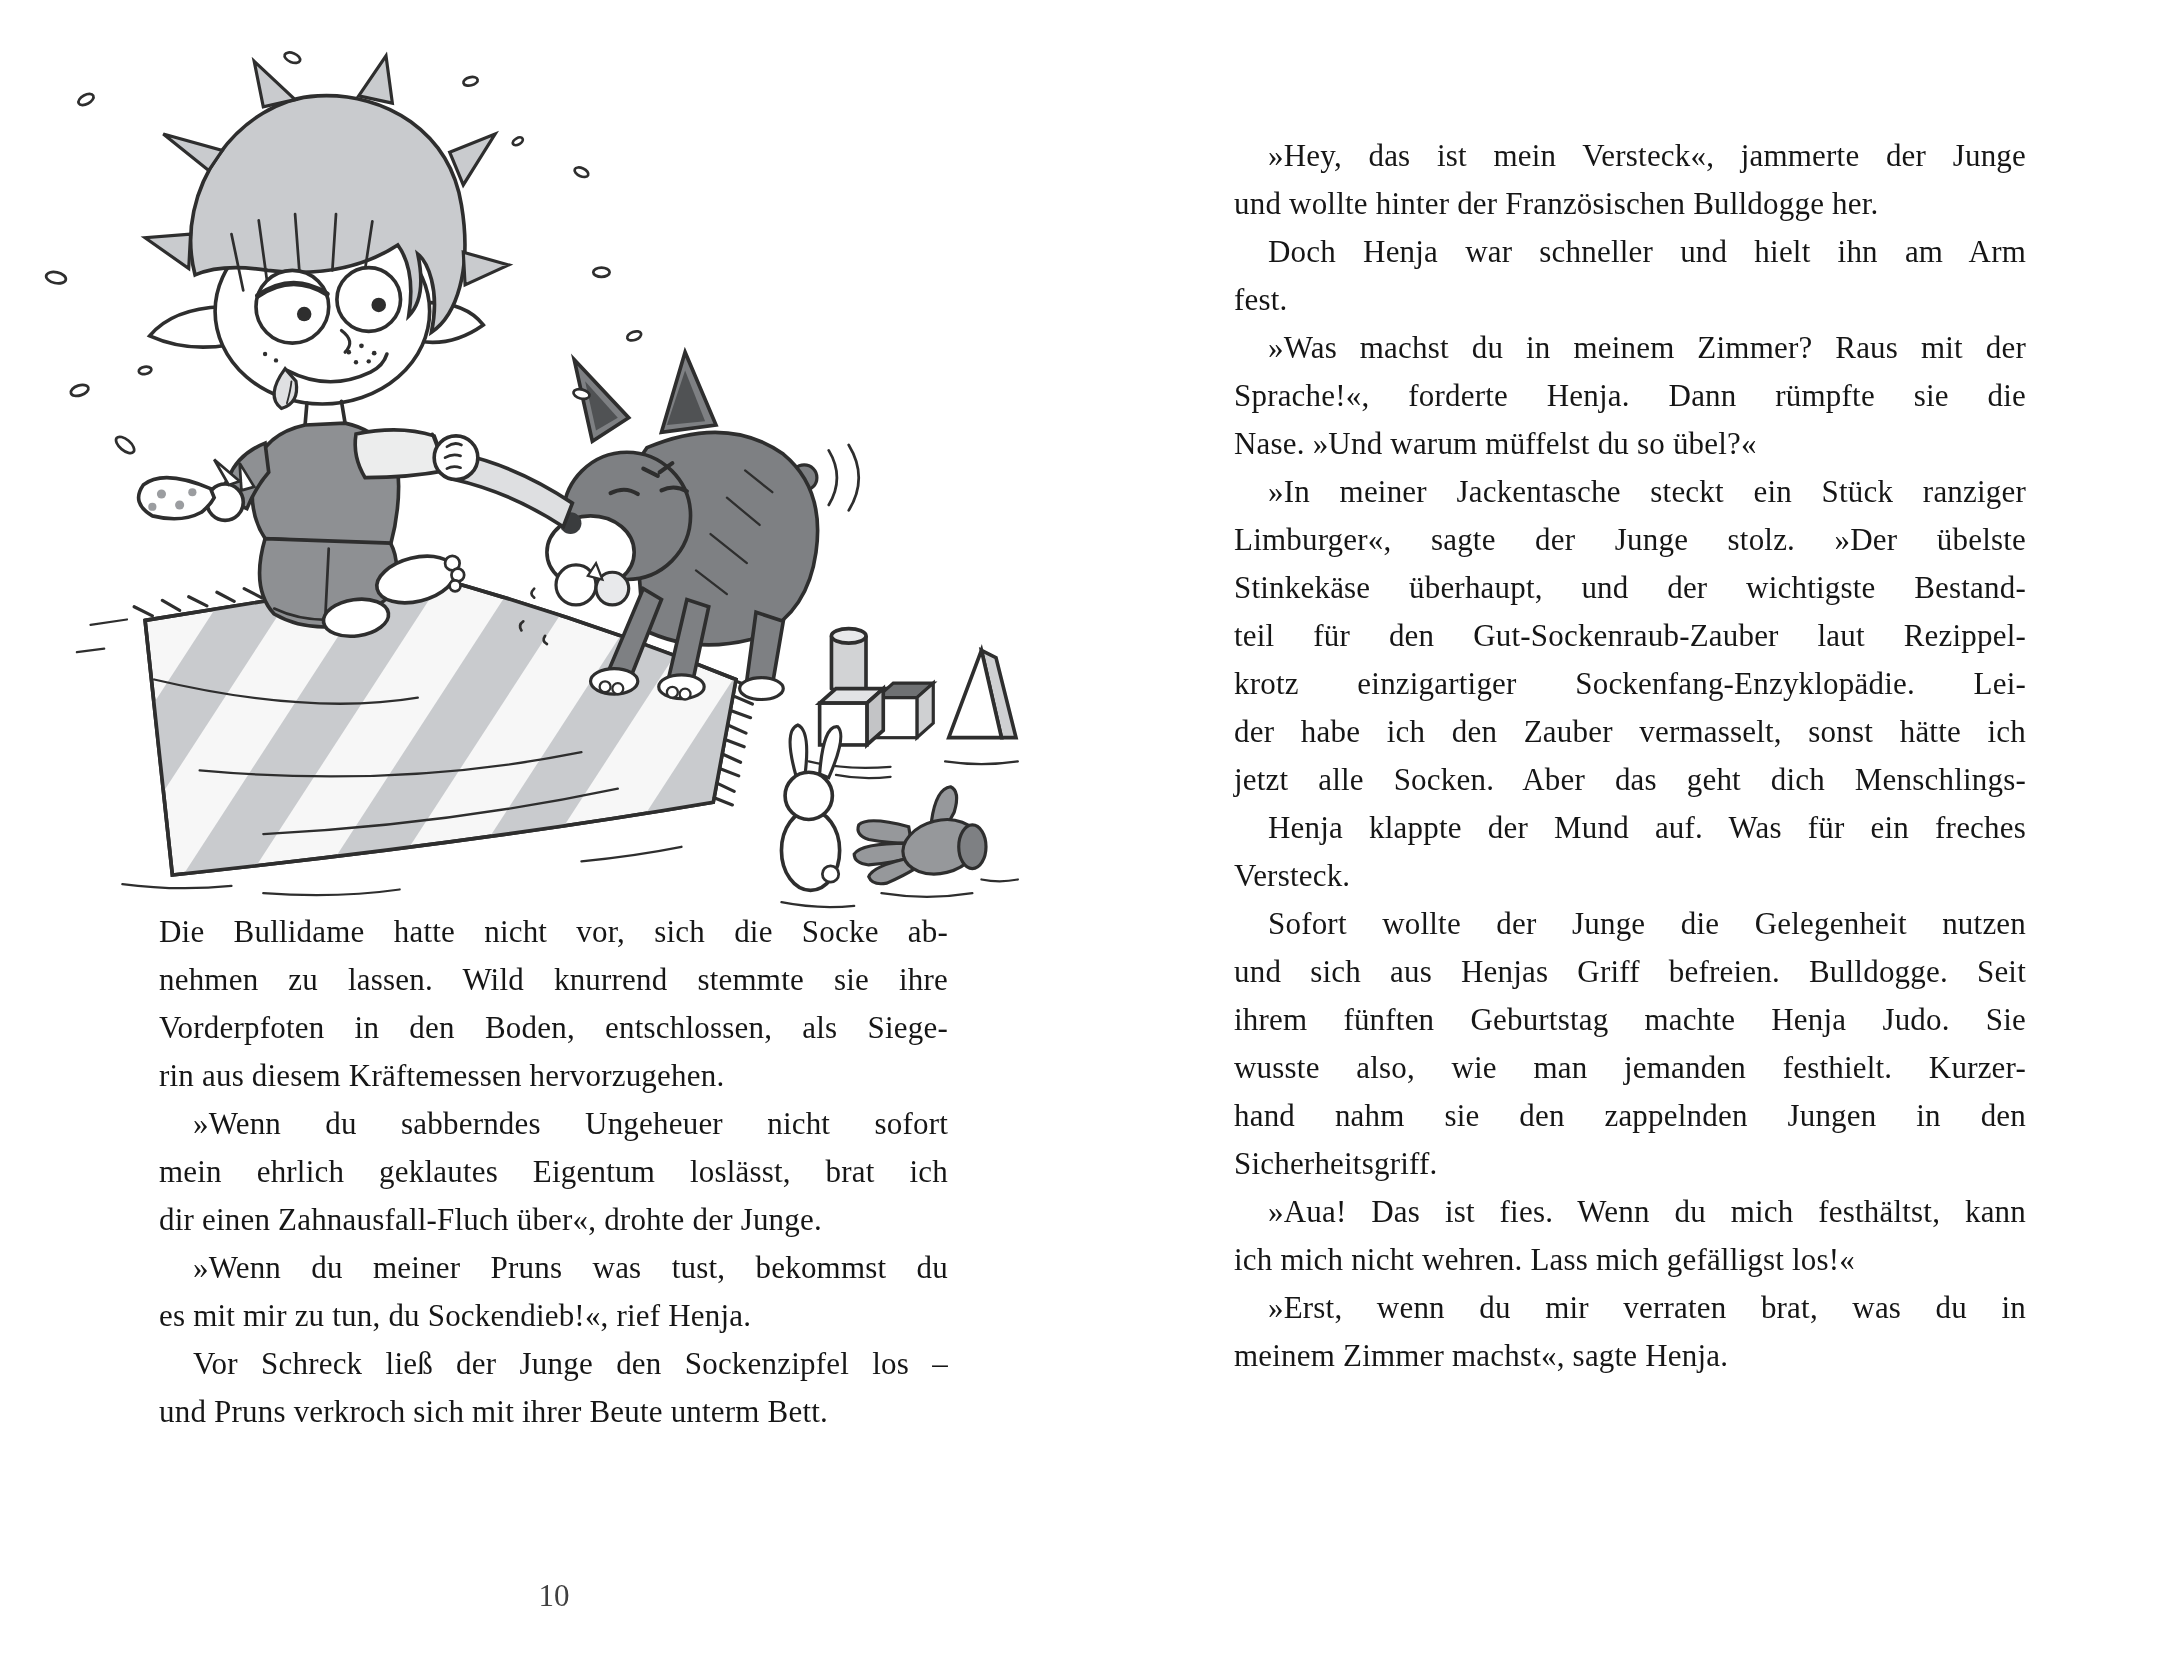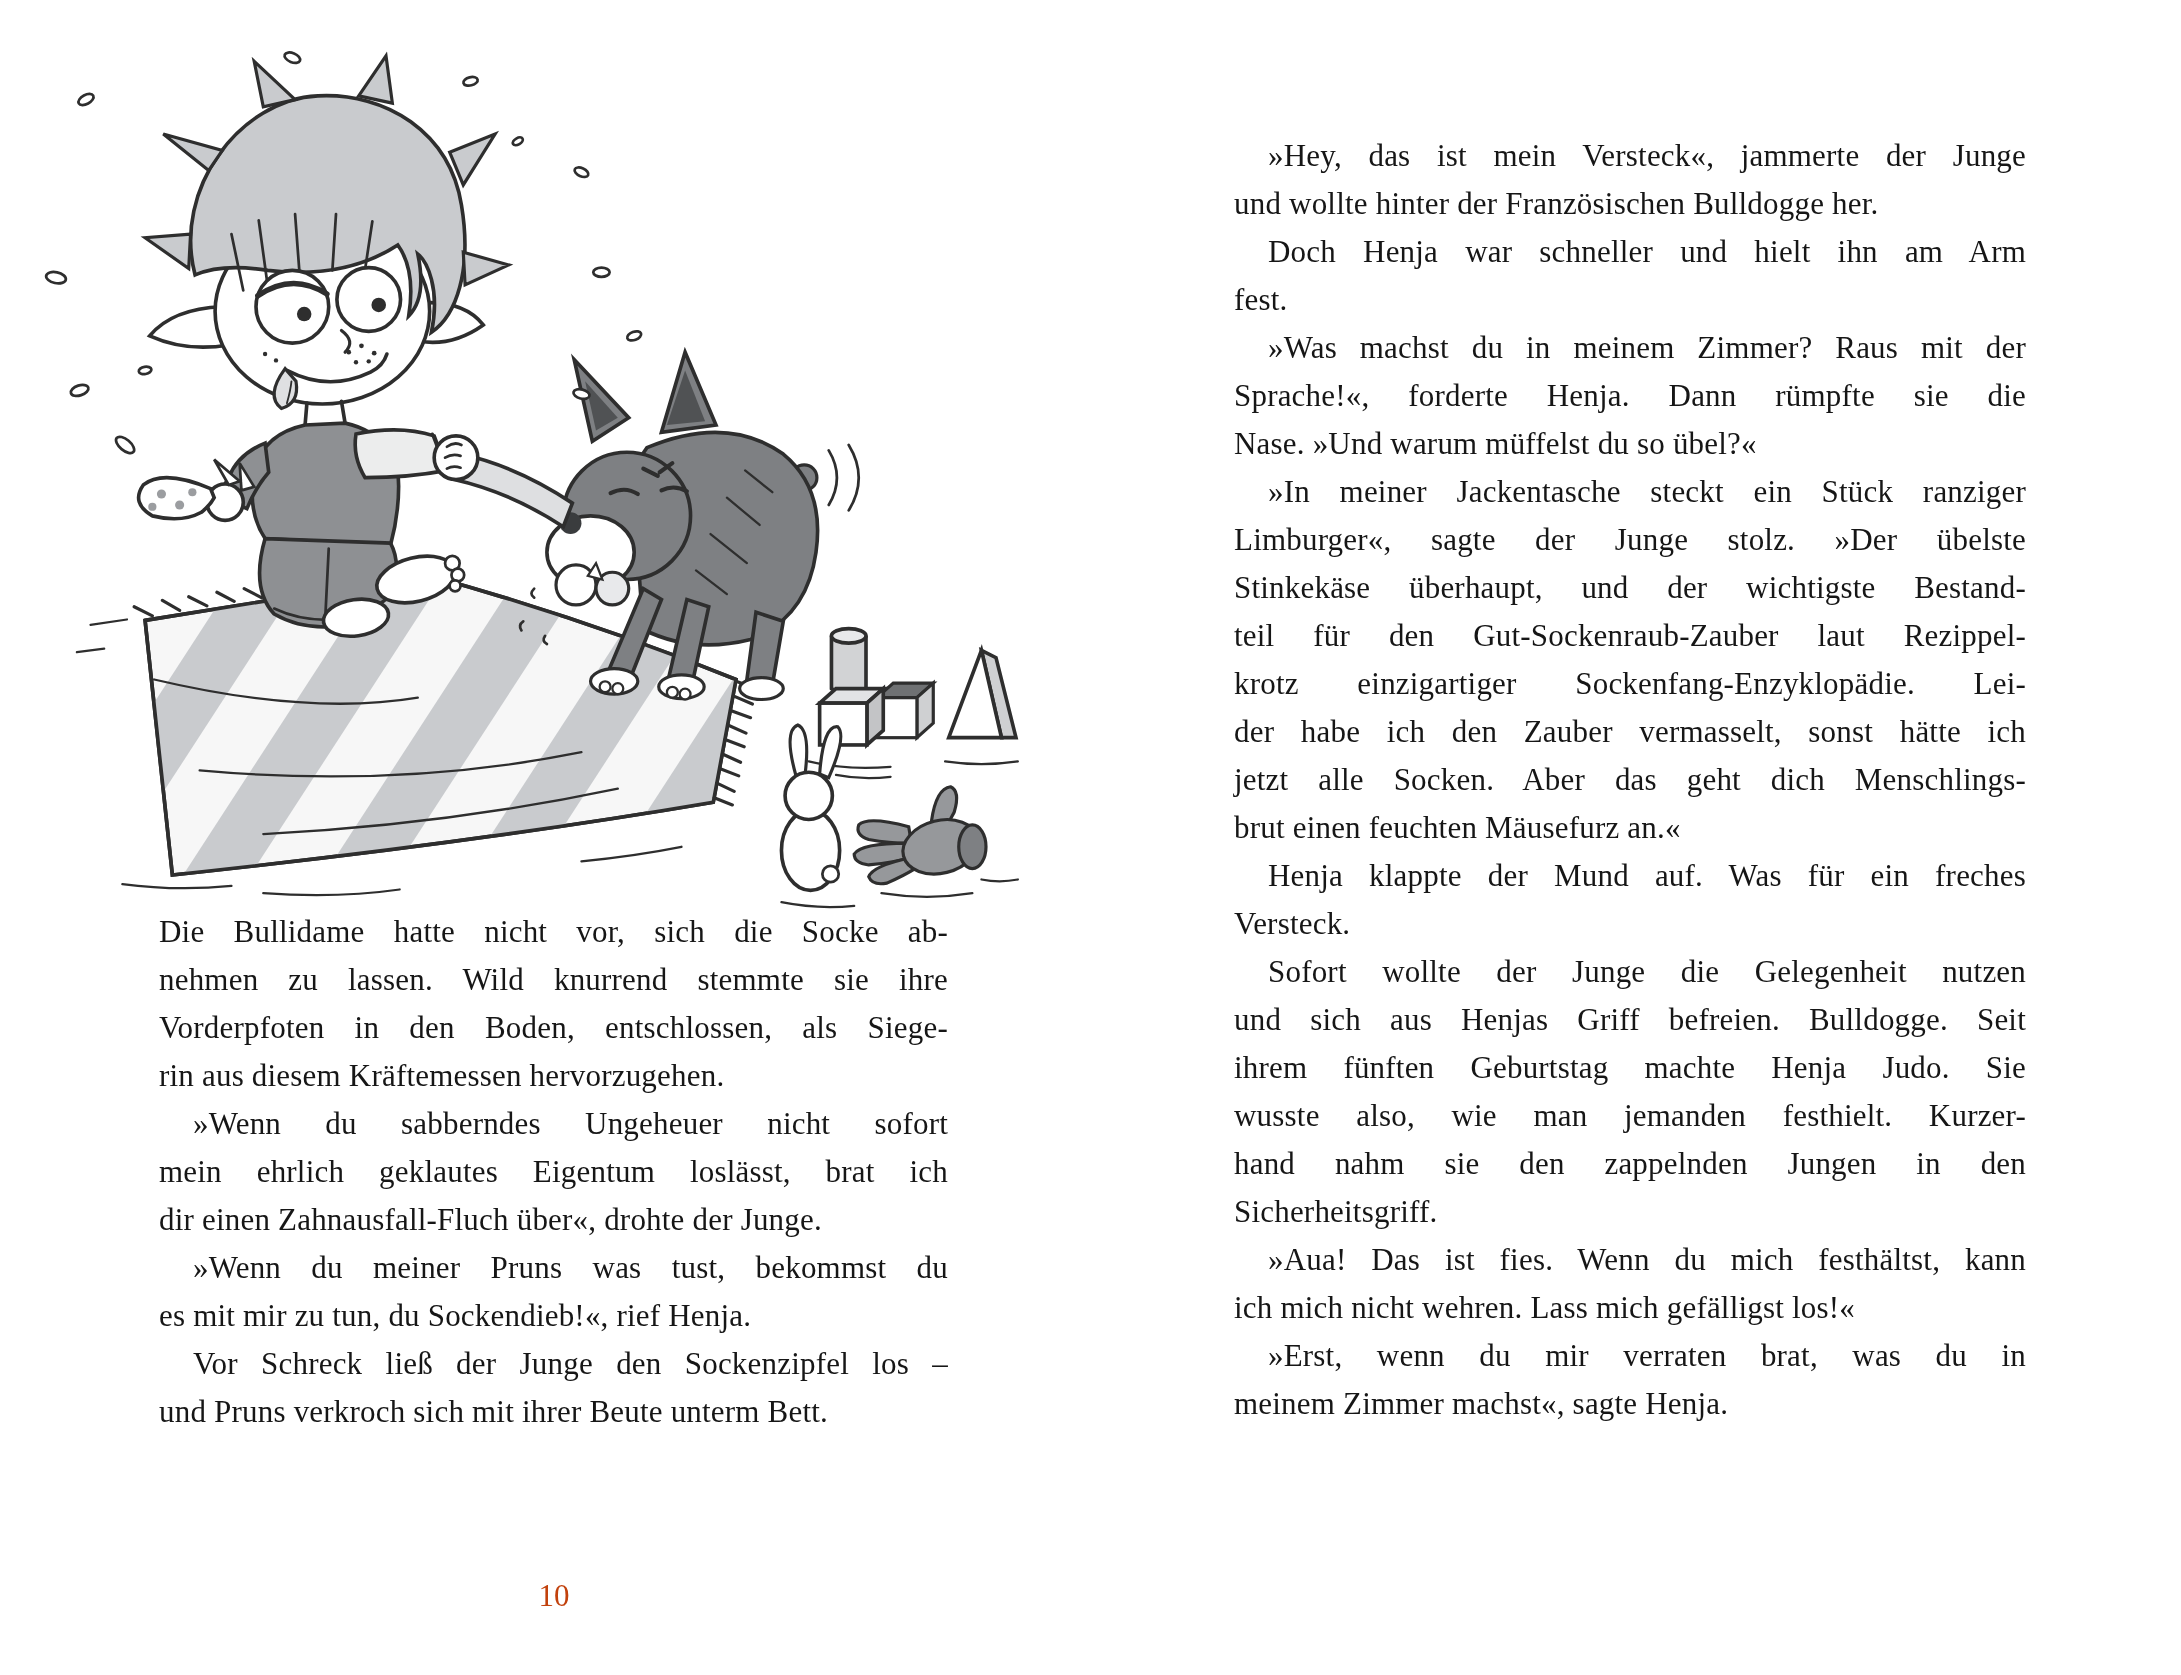--- a/index.html
+++ b/index.html
@@ -29,21 +29,21 @@
     text-align-last:justify;
     -moz-text-align-last:justify;
     height:48px;
     overflow:visible;
     white-space:normal;
   }
   .line.end{text-align-last:left;-moz-text-align-last:left;}
   .line.indent{text-indent:34px;}
   .pagenum{
     position:absolute;top:1571px;width:182px;
-    text-align:center;font-size:31px;color:#c2410c;
+    text-align:center;font-size:31px;color:#404040;
   }
   .pagenum-left{left:463px;}
   
   .ink{stroke:#2e2e2e;fill:none;stroke-linecap:round;stroke-linejoin:round;}
 </style>
 </head>
 <body>
 
 <div class="spread">
 
@@ -265,21 +265,20 @@
         <div class="line indent">»Was machst du in meinem Zimmer? Raus mit der</div>
         <div class="line">Sprache!«, forderte Henja. Dann rümpfte sie die</div>
         <div class="line end">Nase. »Und warum müffelst du so übel?«</div>
         <div class="line indent">»In meiner Jackentasche steckt ein Stück ranziger</div>
         <div class="line">Limburger«, sagte der Junge stolz. »Der übelste</div>
         <div class="line">Stinkekäse überhaupt, und der wichtigste Bestand-</div>
         <div class="line">teil für den Gut-Sockenraub-Zauber laut Rezippel-</div>
         <div class="line">krotz einzigartiger Sockenfang-Enzyklopädie. Lei-</div>
         <div class="line">der habe ich den Zauber vermasselt, sonst hätte ich</div>
         <div class="line">jetzt alle Socken. Aber das geht dich Menschlings-</div>
-        <div class="line end">brut einen feuchten Mäusefurz an.«</div>
         <div class="line indent">Henja klappte der Mund auf. Was für ein freches</div>
         <div class="line end">Versteck.</div>
         <div class="line indent">Sofort wollte der Junge die Gelegenheit nutzen</div>
         <div class="line">und sich aus Henjas Griff befreien. Bulldogge. Seit</div>
         <div class="line">ihrem fünften Geburtstag machte Henja Judo. Sie</div>
         <div class="line">wusste also, wie man jemanden festhielt. Kurzer-</div>
         <div class="line">hand nahm sie den zappelnden Jungen in den</div>
         <div class="line end">Sicherheitsgriff.</div>
         <div class="line indent">»Aua! Das ist fies. Wenn du mich festhältst, kann</div>
         <div class="line end">ich mich nicht wehren. Lass mich gefälligst los!«</div>

